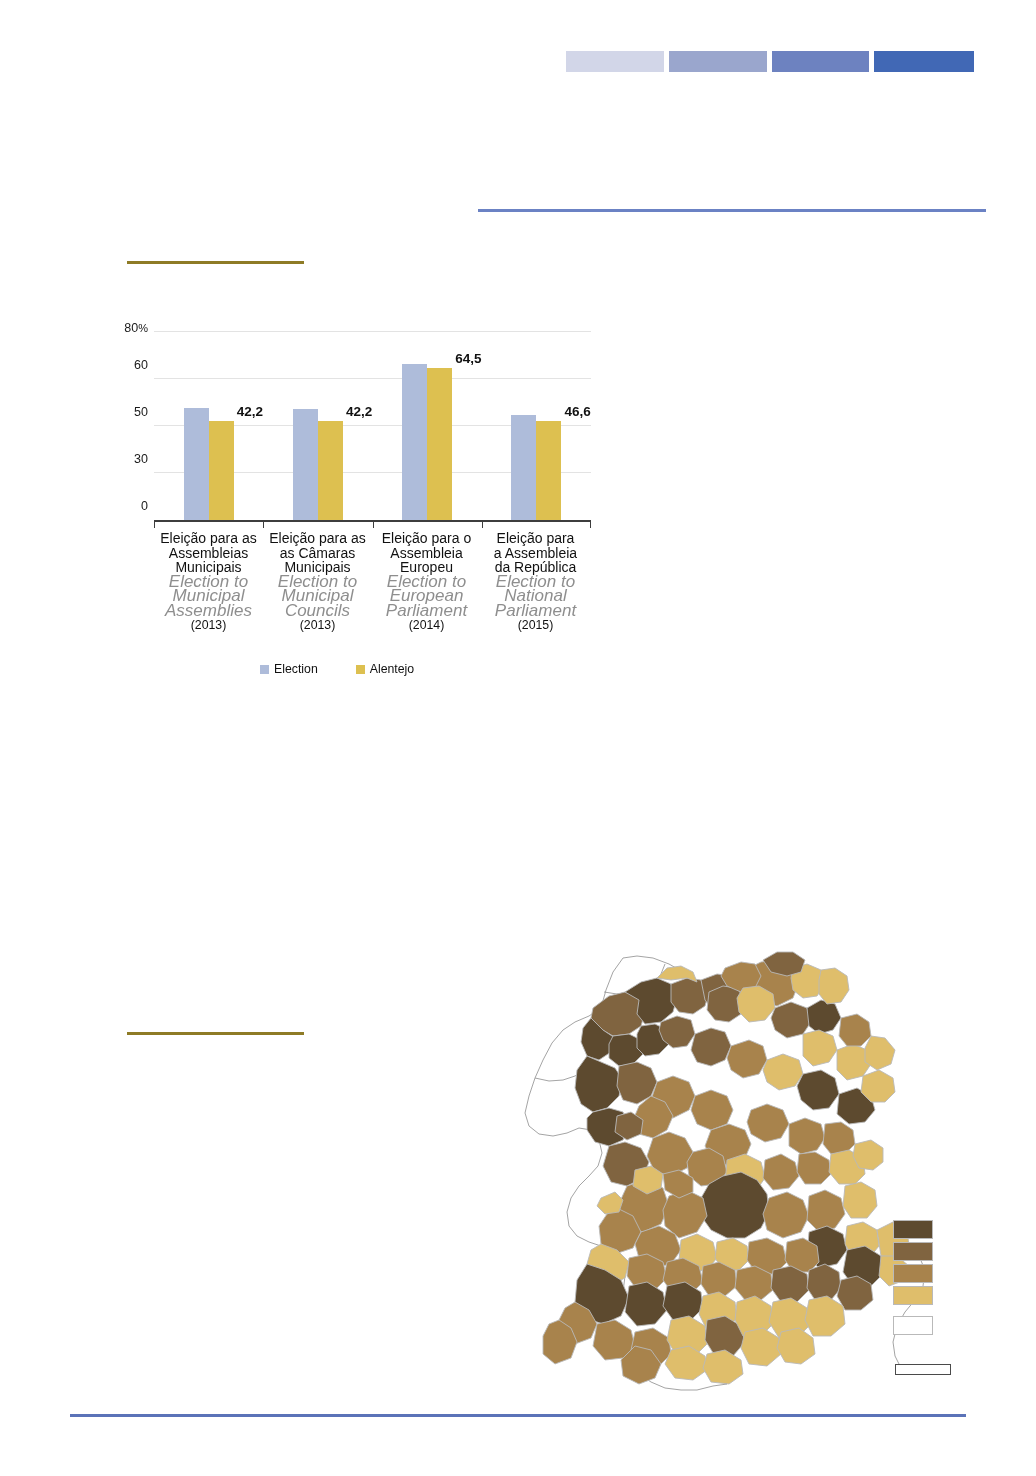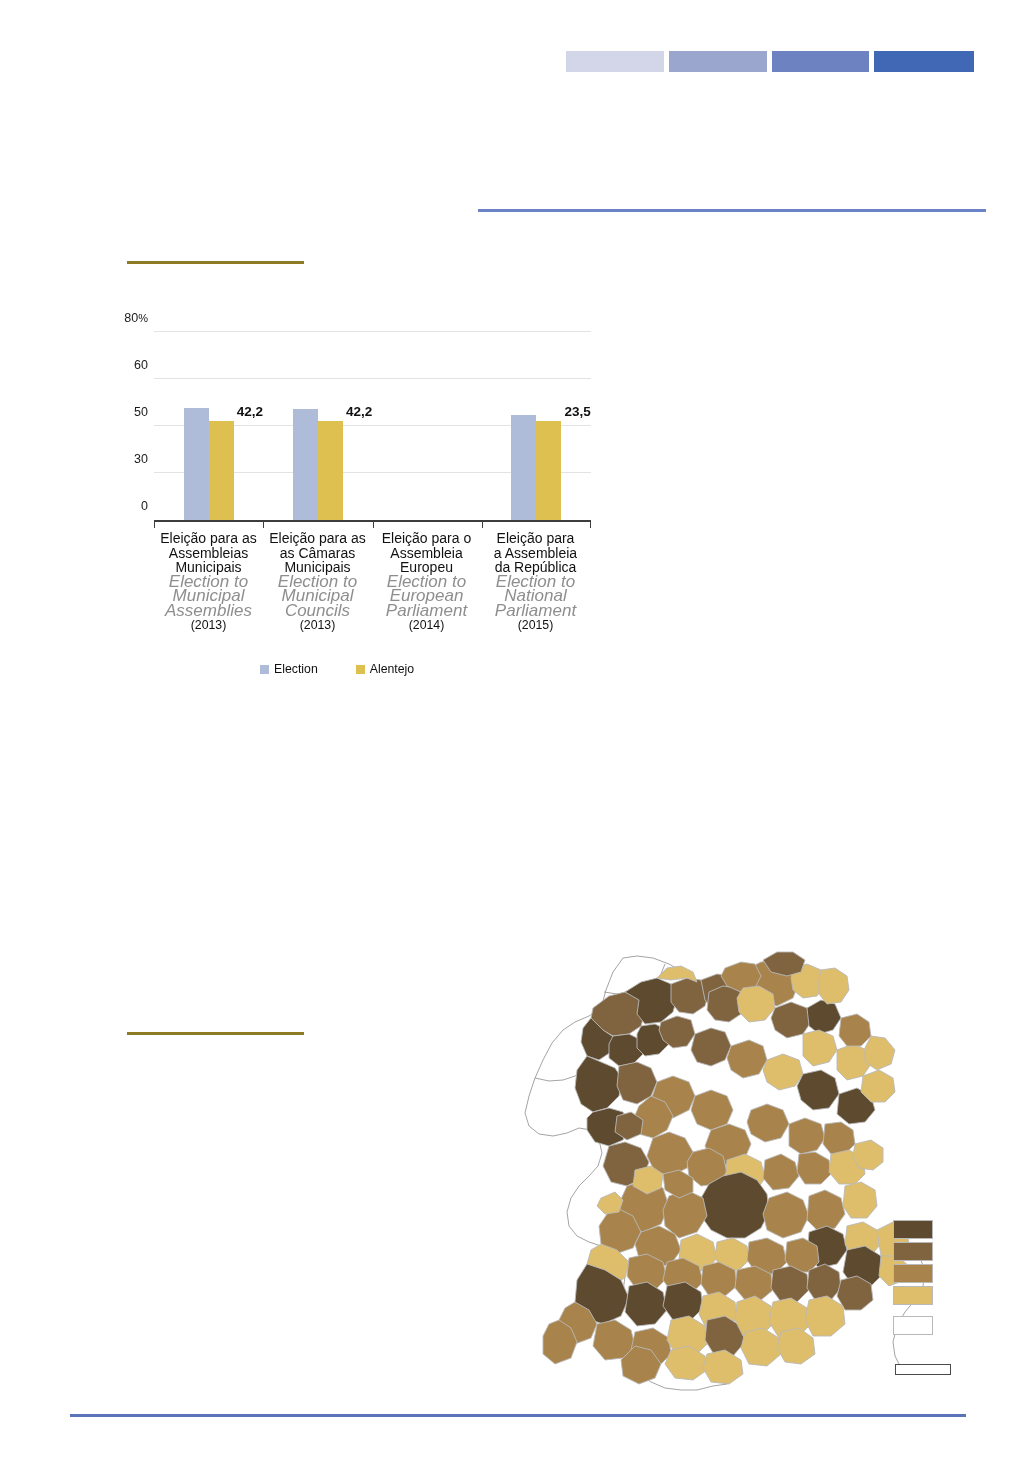--- a/index.html
+++ b/index.html
@@ -239,38 +239,43 @@
 
     <div class="axis-line"></div>
   <div class="ytick-label" style="bottom: 2px;">0</div>
       <div class="gridline" style="bottom: 49px;"></div>
       <div class="ytick-label" style="bottom: 49px;">30</div>
       <div class="gridline" style="bottom: 96px;"></div>
       <div class="ytick-label" style="bottom: 96px;">50</div>
       <div class="gridline" style="bottom: 143px;"></div>
       <div class="ytick-label" style="bottom: 143px;">60</div>
       <div class="gridline" style="bottom: 190px;"></div>
-      <div class="ytick-label" style="bottom: 190px; margin-top: 8px;">80<span class="pct">%</span></div>
+      <div class="ytick-label" style="bottom: 180px; margin-top: 8px;">80<span class="pct">%</span></div>
       <div class="bar-group" style="left: 29.625px;">
         <div class="bar portugal" style="height: 112.33px; background: rgb(174, 188, 218);"></div>
         <div class="bar alentejo" style="height: 99.17px; background: rgb(221, 192, 80);"></div>
         <div class="bar-value" style="bottom: 101.17px;">42,2</div>
       </div>
       <div class="tick-mark" style="left: 0px;"></div>
       <div class="bar-group" style="left: 138.875px;">
         <div class="bar portugal" style="height: 110.92px; background: rgb(174, 188, 218);"></div>
         <div class="bar alentejo" style="height: 99.17px; background: rgb(221, 192, 80);"></div>
         <div class="bar-value" style="bottom: 101.17px;">42,2</div>
       </div>
       <div class="tick-mark" style="left: 109.25px;"></div>
+      <div class="bar-group" style="left: 248.125px;">
+        <div class="bar portugal" style="height: 156.275px; background: rgb(174, 188, 218);"></div>
+        <div class="bar alentejo" style="height: 151.575px; background: rgb(221, 192, 80);"></div>
+        <div class="bar-value" style="bottom: 153.575px;">64,5</div>
+      </div>
       <div class="tick-mark" style="left: 218.5px;"></div>
       <div class="bar-group" style="left: 357.375px;">
         <div class="bar portugal" style="height: 105.045px; background: rgb(174, 188, 218);"></div>
         <div class="bar alentejo" style="height: 98.7px; background: rgb(221, 192, 80);"></div>
-        <div class="bar-value" style="bottom: 100.7px;">23,5</div>
+        <div class="bar-value" style="bottom: 100.7px;">46,6</div>
       </div>
       <div class="tick-mark" style="left: 327.75px;"></div>
       <div class="tick-mark" style="left: 436px;"></div>
     </div>
 
   <div id="xaxis-labels">
       <div class="xcat">
         <div class="pt">Eleição para as</div>
         <div class="pt">Assembleias</div>
         <div class="pt">Municipais</div>

